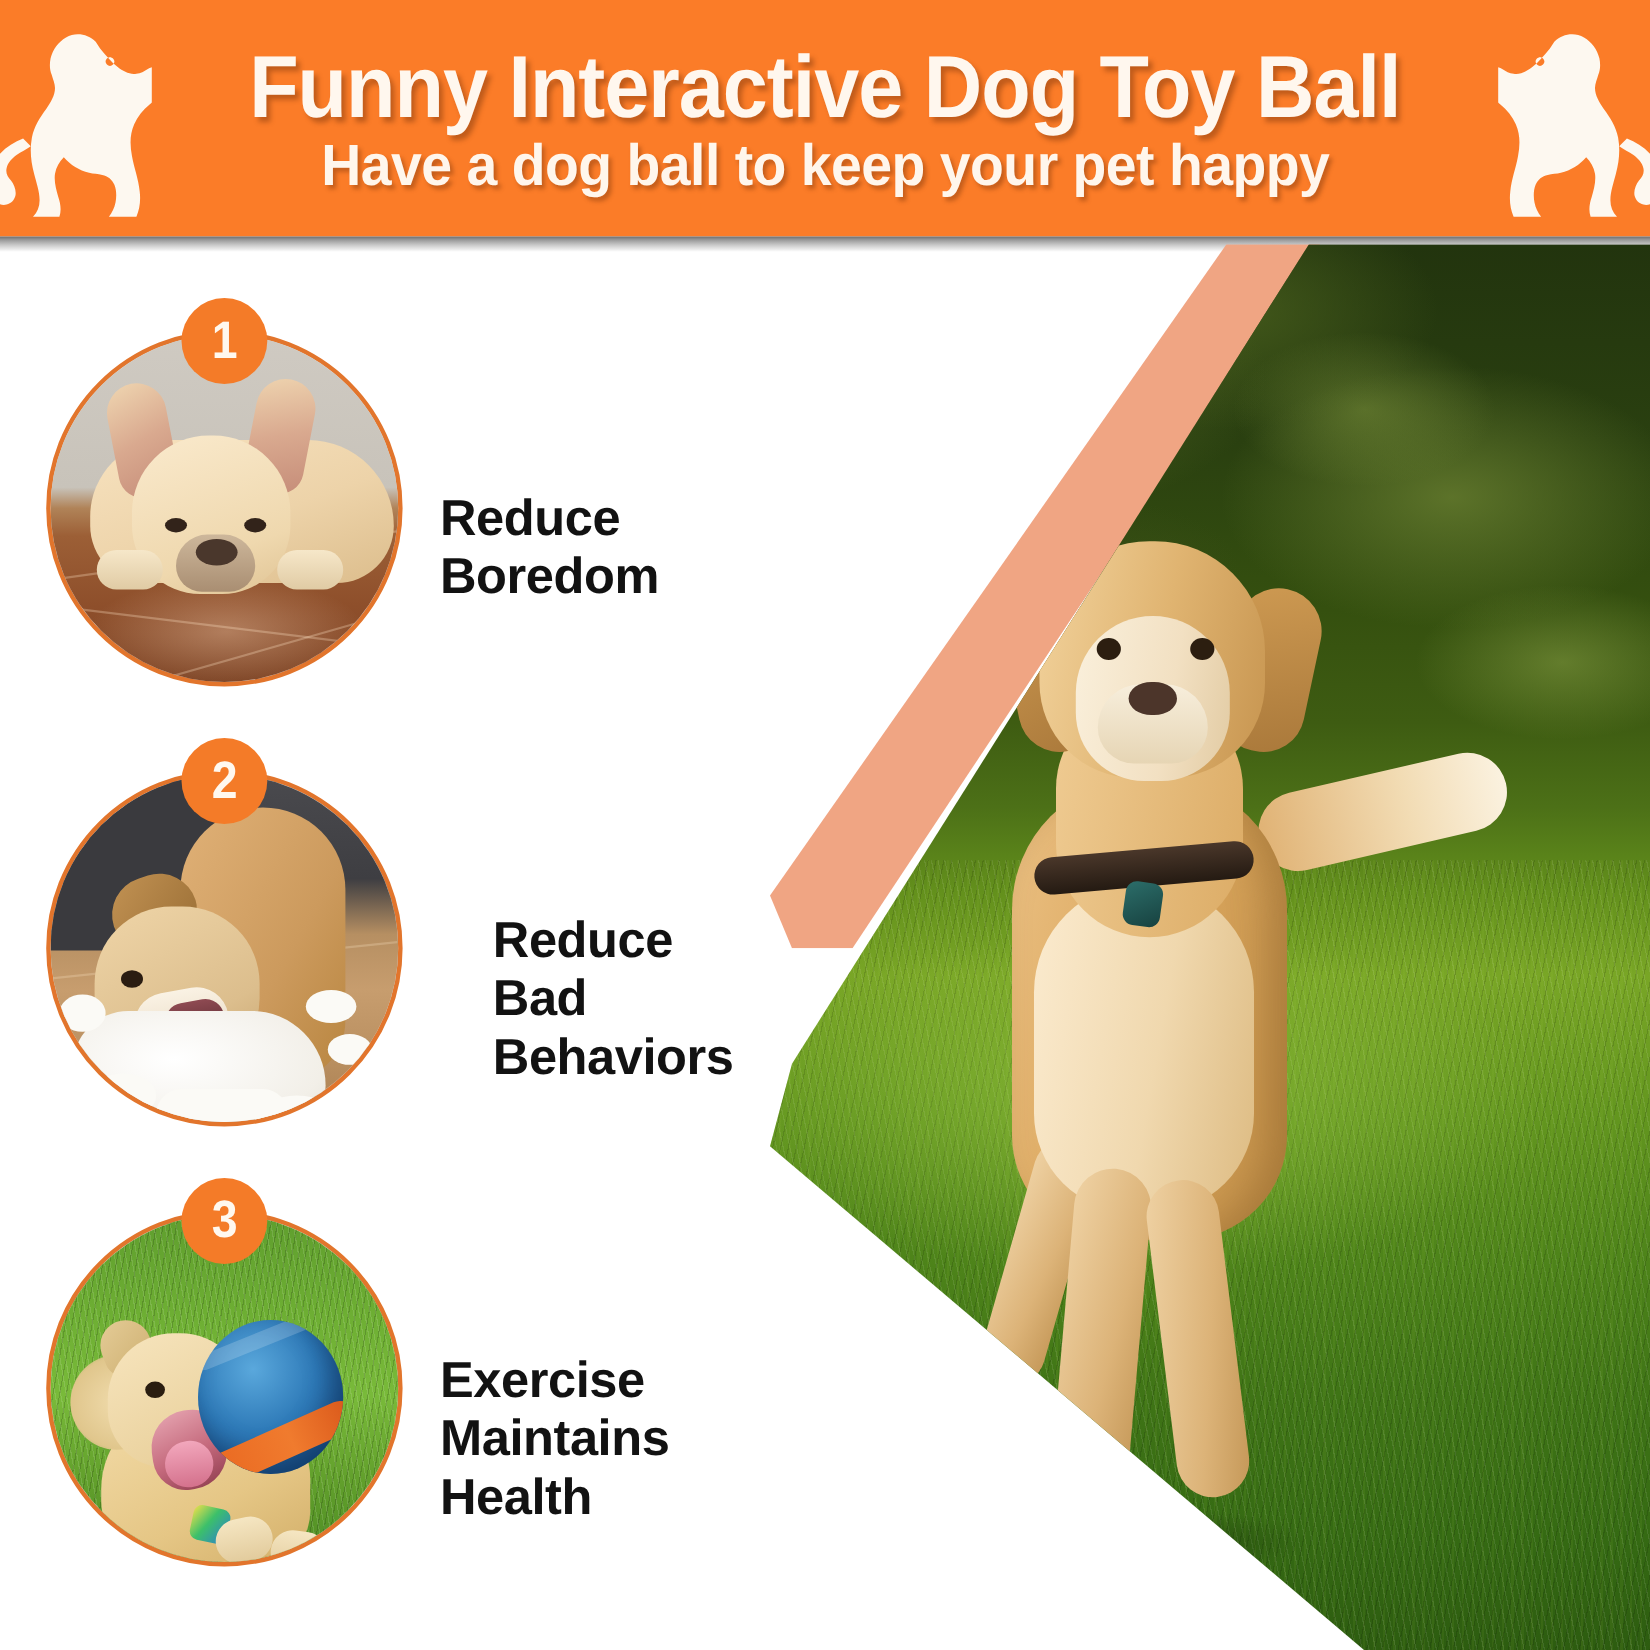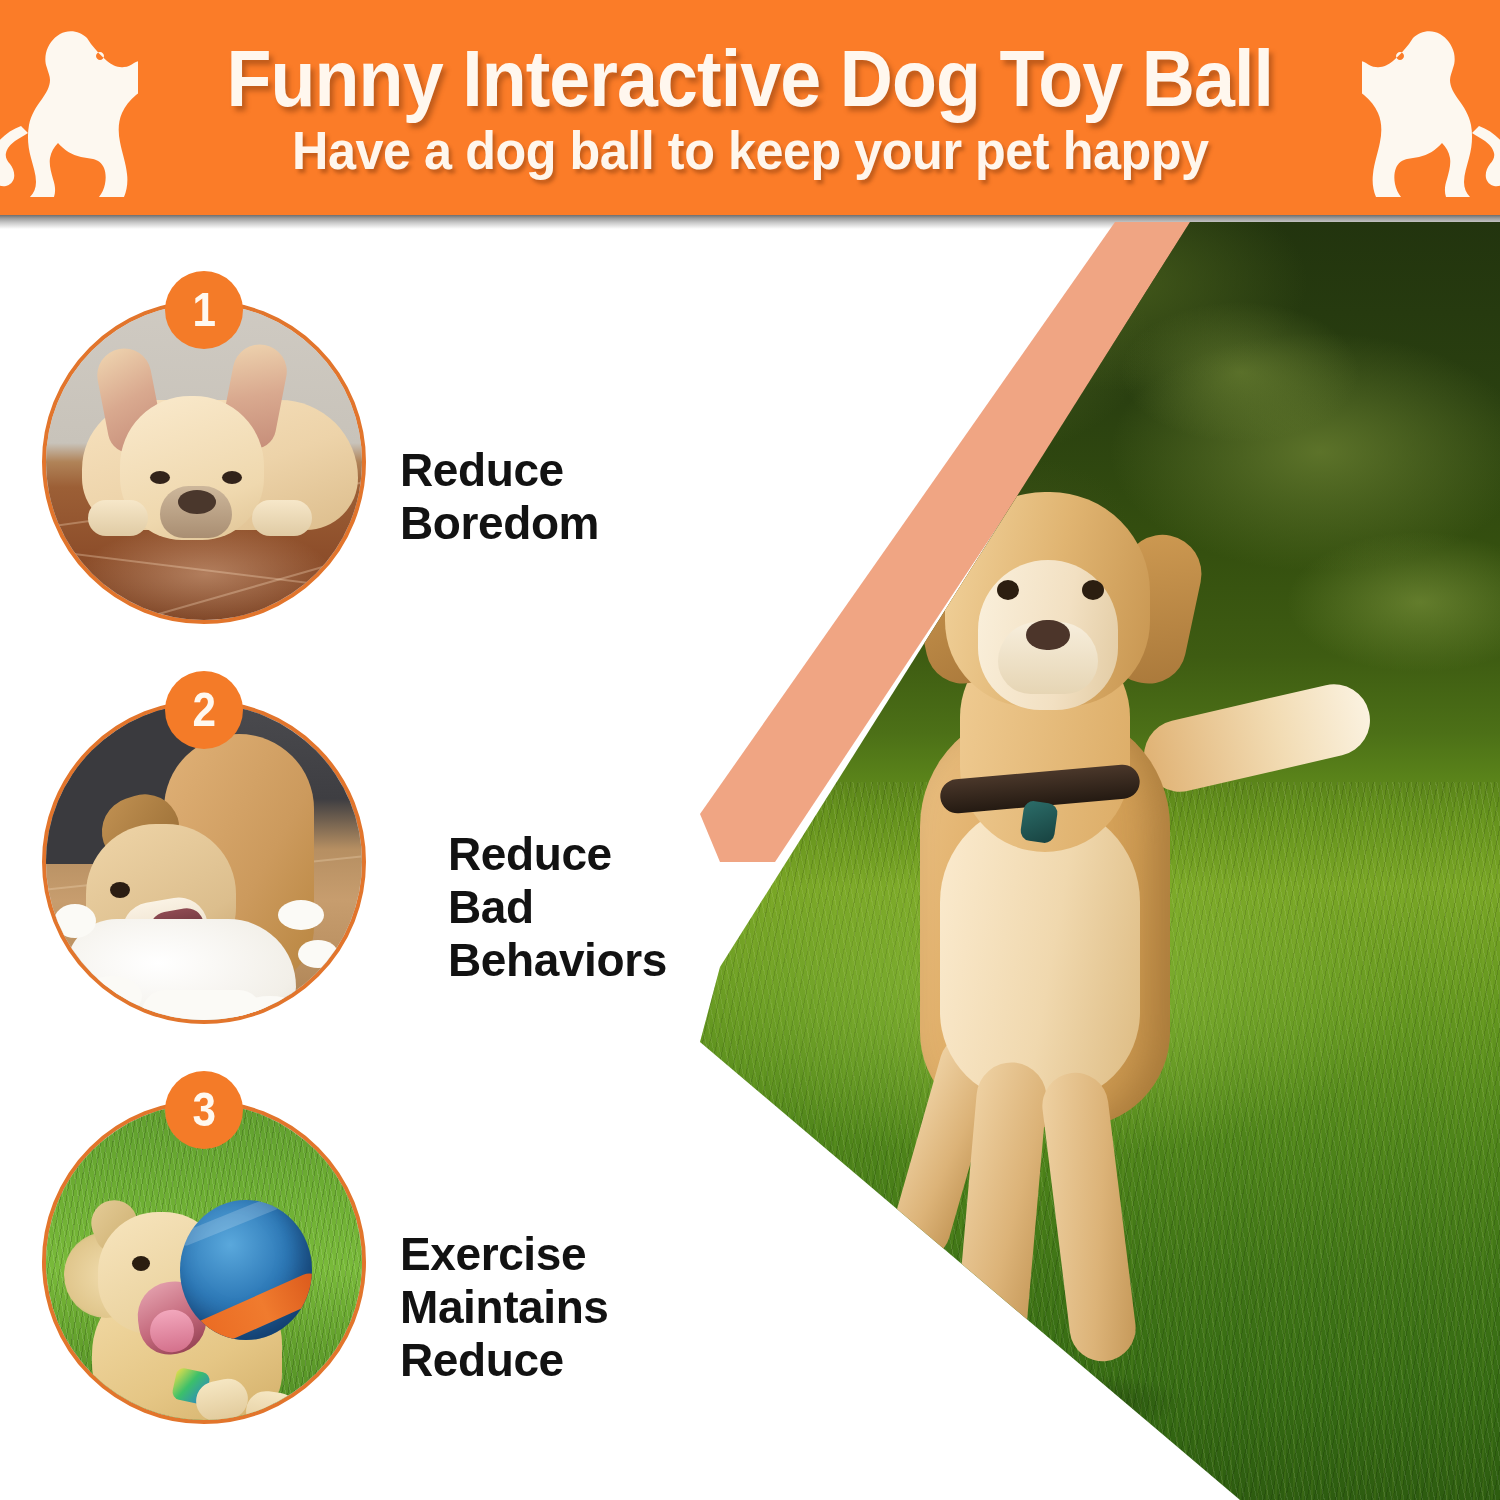--- a/index.html
+++ b/index.html
@@ -416,21 +416,21 @@
           <div class="f3-tag"></div>
           <div class="f3-paw a"></div>
           <div class="f3-paw b"></div>
         </div>
       </div>
       <div class="badge">
         <span>3</span>
       </div>
     </div>
     <div class="feat-text" style="left:400px;top:1228px;">Exercise
-Maintains Reduce</div>
+Maintains Health</div>
   </div>
 
   <div class="banner">
     <svg class="dog-sil left" width="150" height="186" viewBox="0 0 150 186" aria-hidden="true">
       <path fill="#FDF8F0" d="M99 16c-7-7-18-9-27-4-7 4-12 11-14 19-1 5-1 10 1 15 1 4 3 8 3 12 0 7-4 13-8 19-6 8-11 16-13 26-2 11-1 22 2 33 2 8 5 16 5 24 0 6-2 11-6 15h24c2-6 1-12-1-18-2-7-4-14-3-21 1-6 4-11 8-15 6 7 14 12 23 14 4 1 8 1 12 2 5 1 9 4 11 9 2 5 2 11 1 16-1 5-3 9-6 13h25c3-7 4-15 3-23-1-11-5-21-7-32-2-10-2-20 2-29 3-7 8-13 14-18 5-4 10-8 13-14 2-4 3-9 2-13-1-3-3-6-6-7-4-1-8 0-11 2-3 2-6 4-10 4-6 1-12-2-17-6-6-5-11-11-16-17zM112 30c2 0 4 2 4 4s-2 4-4 4-4-2-4-4 2-4 4-4z"></path>
       <path fill="#FDF8F0" d="M33 104c-8 3-16 8-22 15-5 6-9 14-10 22-1 6 0 13 4 18 3 4 8 6 13 5 4-1 7-4 8-8 1-5-1-10-4-14-3-3-5-7-4-11 1-5 5-9 9-12 4-3 9-5 13-8l-7-7z"></path>
     </svg>
 
     <svg class="dog-sil right" width="150" height="186" viewBox="0 0 150 186" aria-hidden="true">
       <path fill="#FDF8F0" d="M99 16c-7-7-18-9-27-4-7 4-12 11-14 19-1 5-1 10 1 15 1 4 3 8 3 12 0 7-4 13-8 19-6 8-11 16-13 26-2 11-1 22 2 33 2 8 5 16 5 24 0 6-2 11-6 15h24c2-6 1-12-1-18-2-7-4-14-3-21 1-6 4-11 8-15 6 7 14 12 23 14 4 1 8 1 12 2 5 1 9 4 11 9 2 5 2 11 1 16-1 5-3 9-6 13h25c3-7 4-15 3-23-1-11-5-21-7-32-2-10-2-20 2-29 3-7 8-13 14-18 5-4 10-8 13-14 2-4 3-9 2-13-1-3-3-6-6-7-4-1-8 0-11 2-3 2-6 4-10 4-6 1-12-2-17-6-6-5-11-11-16-17zM112 30c2 0 4 2 4 4s-2 4-4 4-4-2-4-4 2-4 4-4z"></path>

